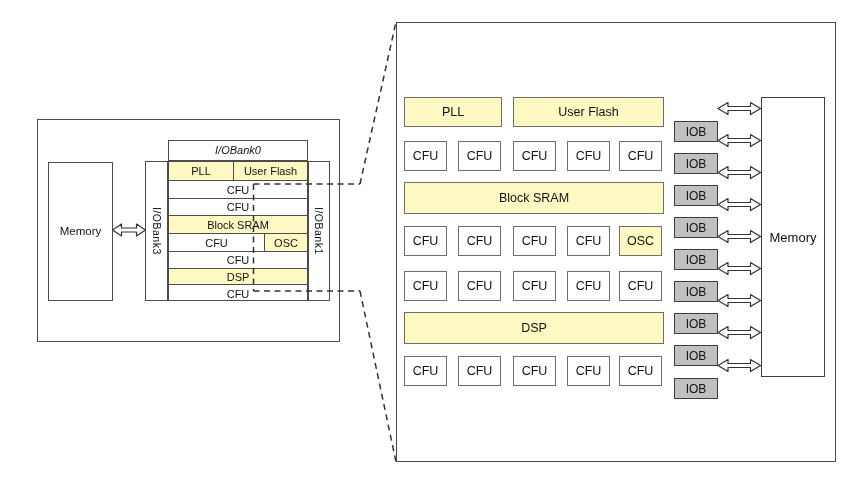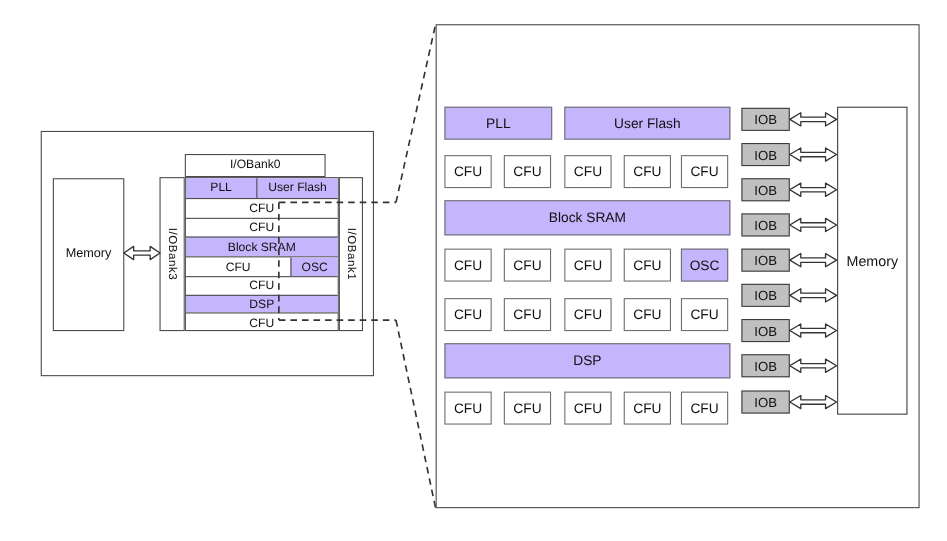--- a/index.html
+++ b/index.html
@@ -6,25 +6,25 @@
   .stage{
     position:relative;width:861px;height:492px;background:#ffffff;
     font-family:"Liberation Sans", sans-serif;color:#111111;overflow:hidden;
   }
   .abs{position:absolute;box-sizing:border-box;}
   .box{
     position:absolute;box-sizing:border-box;border:1px solid #4c4c4c;background:#ffffff;
     display:flex;align-items:center;justify-content:center;
     font-size:11px;line-height:1;white-space:nowrap;
   }
-  .shaded{background:#c4b5fd;}
+  .shaded{background:#fef9c3;}
   .outline{background:transparent;}
   .big-outline{border:1.6px solid #4a4a4a;}
   .det{border:1.3px solid #6e6e6e;font-size:12.5px;}
-  .iob{border:1.3px solid #3e3e3e;background:#c0c0c0;font-size:12px;}
+  .iob{border:1.3px solid #3e3e3e;background:#c0c0c0;font-size:12px;margin-top:23px;}
   .memR{border:1.4px solid #3e3e3e;font-size:13px;}
   .vtext{writing-mode:vertical-rl;text-orientation:mixed;letter-spacing:0.5px;}
   .lrow{position:absolute;left:0;box-sizing:border-box;width:100%;display:flex;align-items:stretch;}
   .bt{border-top:1px solid #4c4c4c;}
   .cell{display:flex;align-items:center;justify-content:center;box-sizing:border-box;font-size:11px;}
   .bl{border-left:1px solid #4c4c4c;}
   svg.overlay{position:absolute;left:0;top:0;pointer-events:none;}
 </style>
 </head>
 <body>
@@ -38,21 +38,21 @@
   </div>
 
   <div class="box" style="left:145px;top:161px;width:23px;height:140px;">
     <span class="vtext" style="font-size:10.5px;">I/OBank3</span>
   </div>
 
   <div class="box" style="left:308px;top:161px;width:22px;height:140px;">
     <span class="vtext" style="font-size:10.5px;">I/OBank1</span>
   </div>
 
-  <div class="box" style="left:168px;top:140px;width:128px;height:21px;">
+  <div class="box" style="left:168px;top:140px;width:140px;height:21px;font-style:italic;">
     <span>I/OBank0</span>
   </div>
 
 
   <div class="abs" style="left:168px;top:161px;width:140px;height:140px;border:1px solid #4c4c4c;background:#fff;">
     <div class="lrow shaded" style="top:0;height:18px;">
       <div class="cell" style="width:64px;">
         <span>PLL</span>
       </div>
       <div class="cell bl" style="flex:1;">

